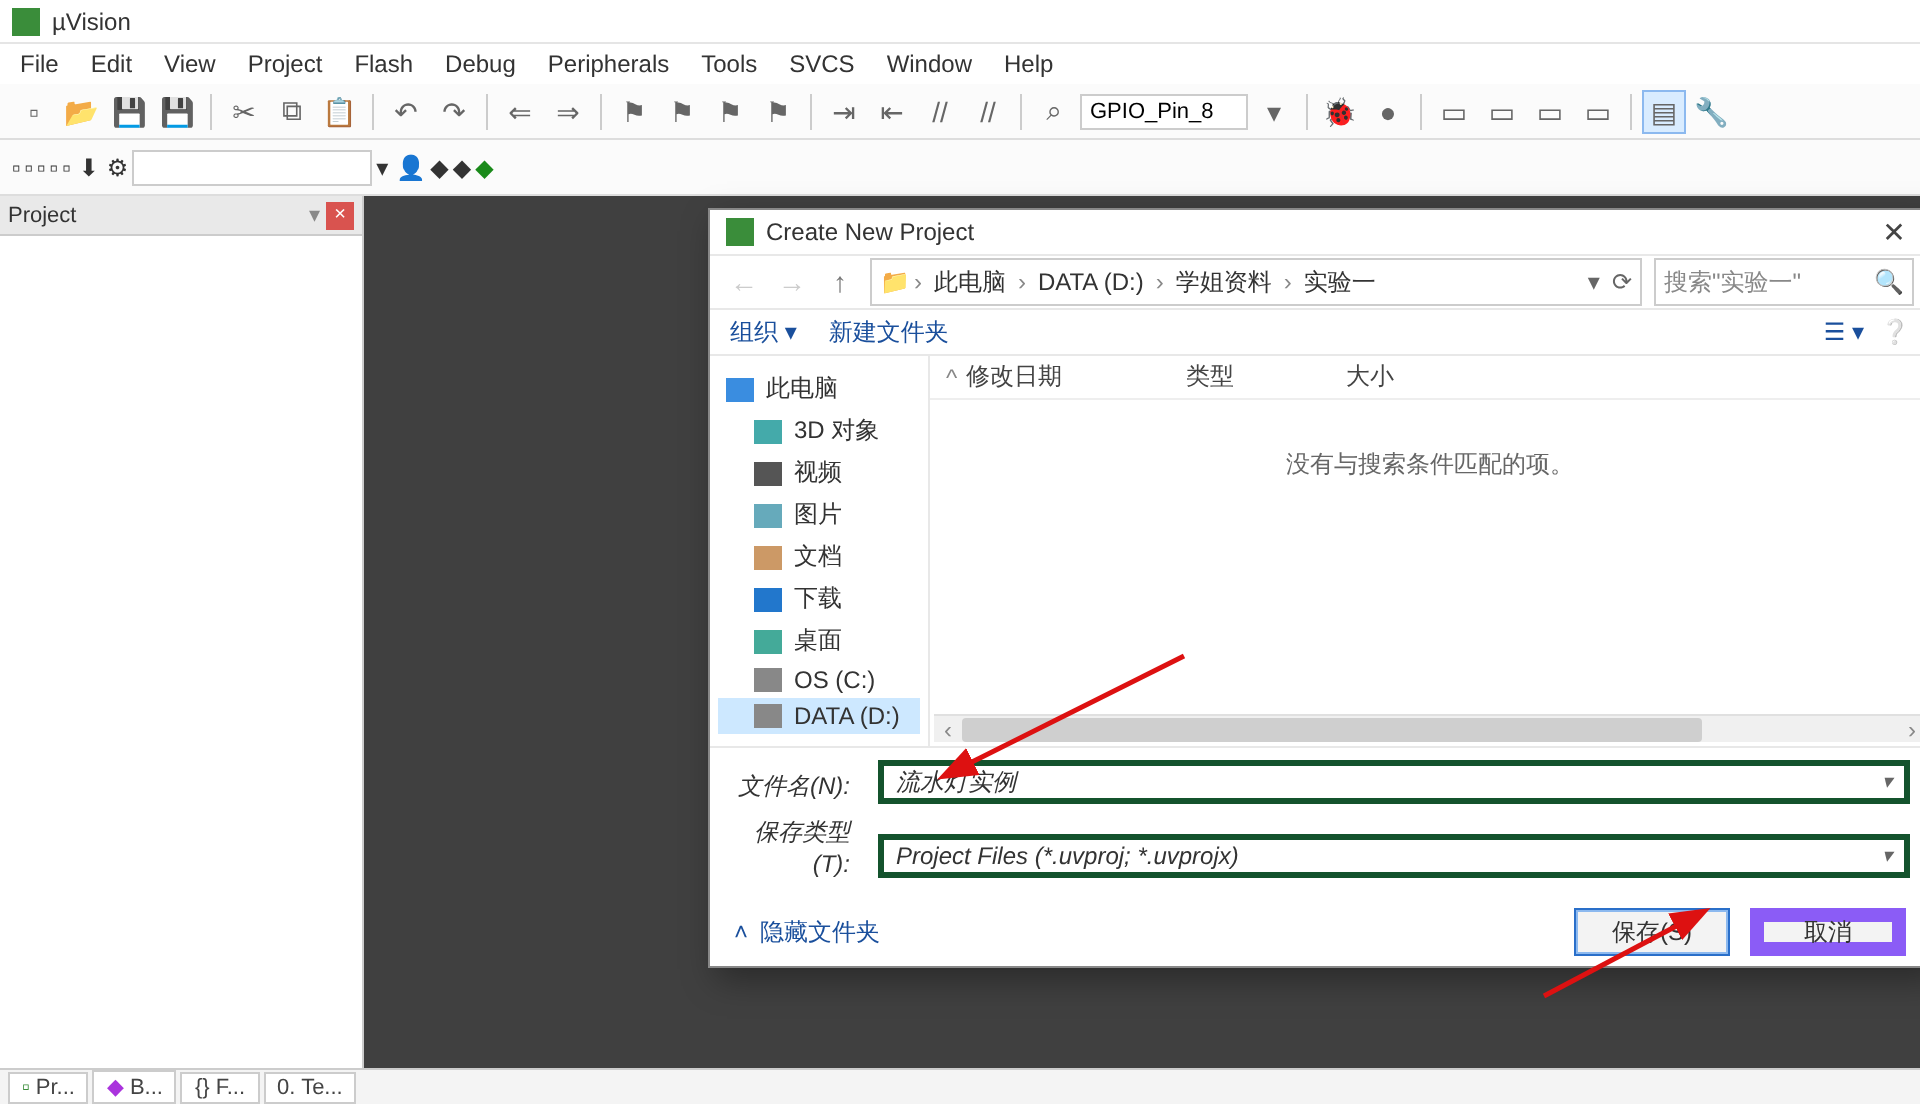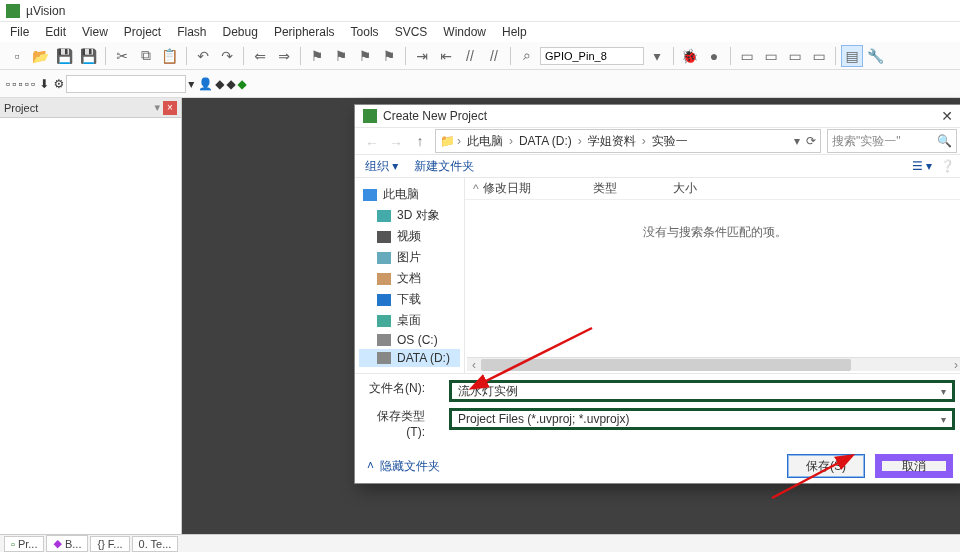--- a/index.html
+++ b/index.html
@@ -44,21 +44,21 @@
     border-bottom: 1px solid #ddd;
   }
   .toolbar .tb-btn {
     width: 22px; height: 22px;
     display: flex; align-items: center; justify-content: center;
     color: #666;
     font-size: 14px;
   }
   .toolbar .sep { width: 1px; height: 18px; background: #ccc; margin: 0 3px; }
   .toolbar input.search {
-    width: 104px; height: 18px; font-size: 11px;
+    width: 84px; height: 18px; font-size: 11px;
     border: 1px solid #ccc; background: #fff; padding: 0 4px;
   }
   .toolbar2 {
     height: 28px;
     display: flex;
     align-items: center;
     padding: 2px 6px;
     gap: 2px;
     background: #fbfbfb;
     border-bottom: 1px solid #ddd;
@@ -175,21 +175,21 @@
     background: #cfcfcf; border-radius: 2px;
   }
   .dlg-hscroll .arrow {
     position: absolute; top: 0; width: 14px; height: 14px; text-align: center; color: #888;
   }
   .dlg-hscroll .arrow.l { left: 0; }
   .dlg-hscroll .arrow.r { right: 0; }
   .dlg-fields {
     padding: 6px 10px 4px 10px;
   }
-  .fld-row { display: flex; align-items: flex-start; margin-bottom: 6px; gap: 24px; }
+  .fld-row { display: flex; align-items: flex-end; margin-bottom: 6px; gap: 14px; font-style: italic; }
   .fld-row label { width: 60px; text-align: right; font-size: 12px; color: #333; }
   .fld-row .combo {
     flex: 1; height: 22px; border: 3px solid #14532d; background: #fff;
     display: flex; align-items: center; padding: 0 6px; font-size: 12px;
     justify-content: space-between;
   }
   .fld-row .combo .chev { color: #666; font-size: 10px; }
   .dlg-footer {
     height: 42px; display: flex; align-items: center; justify-content: space-between;
     padding: 0 12px;

